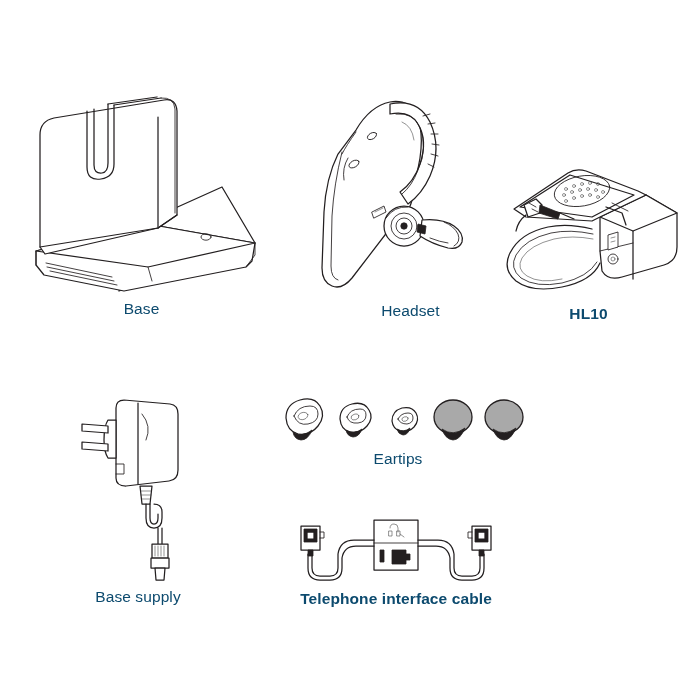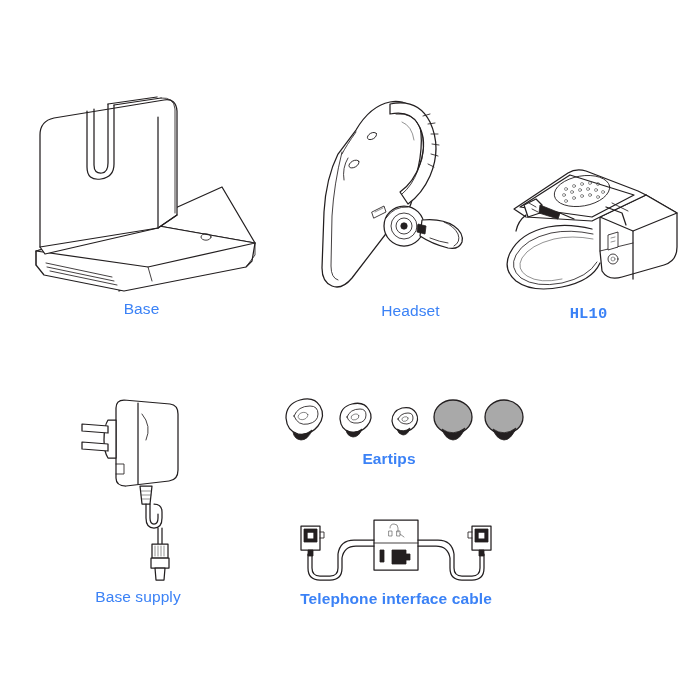--- a/index.html
+++ b/index.html
@@ -20,29 +20,28 @@
     top: 0;
     width: 700px;
     height: 700px;
   }
   .item {
     position: absolute;
   }
   .caption {
     position: absolute;
     text-align: center;
-    color: #3b82f6;
+    color: #0c4a6e;
     font-size: 15.5px;
     font-family: "Liberation Sans", sans-serif;
     white-space: nowrap;
     letter-spacing: 0.1px;
   }
   .caption-bold {
     font-weight: bold;
-    font-family: Liberation Mono, monospace;
   }
   svg { display: block; overflow: visible; }
   .ln  { fill: none; stroke: #231f20; stroke-width: 1.25; stroke-linecap: round; stroke-linejoin: round; }
   .ln-thin { fill: none; stroke: #231f20; stroke-width: 0.85; stroke-linecap: round; stroke-linejoin: round; }
   .ln-hair { fill: none; stroke: #4a4a4a; stroke-width: 0.6; stroke-linecap: round; stroke-linejoin: round; }
   .fil-w { fill: #ffffff; stroke: #231f20; stroke-width: 1.25; stroke-linejoin: round; }
   .fil-w-thin { fill: #ffffff; stroke: #231f20; stroke-width: 0.85; stroke-linejoin: round; }
   .fil-gray { fill: #a9a9a9; stroke: #231f20; stroke-width: 1.3; stroke-linejoin: round; }
   .fil-dk { fill: #231f20; stroke: #231f20; stroke-width: 0.8; stroke-linejoin: round; }
 </style>
@@ -262,21 +261,21 @@
       <g>
         <ellipse class="fil-gray" cx="175" cy="21" rx="19" ry="17"></ellipse>
         <path class="fil-dk" d="M164 33 Q175 41 187 32 Q182 44 175 44 Q167 43 164 33 Z"></path>
       </g>
 
       <g>
         <ellipse class="fil-gray" cx="226" cy="21" rx="19" ry="17"></ellipse>
         <path class="fil-dk" d="M215 33 Q226 41 238 32 Q233 44 226 44 Q218 43 215 33 Z"></path>
       </g>
     </svg>
-    <div class="caption" style="left:16px; top:54px; width:190px;font-weight:bold;">Eartips</div>
+    <div class="caption" style="left:25px; top:54px; width:190px;">Eartips</div>
   </div>
 
   <div class="item" style="left:296px; top:512px;font-weight:bold;">
     <svg width="200" height="75" viewBox="0 0 200 75">
 
       <path class="fil-w" d="M78 8 L122 8 L122 58 L78 58 Z"></path>
 
       <path class="ln-thin" d="M78 31 L122 31"></path>
 
       <path class="ln-hair" d="M94 16 Q94 12 98 12 Q102 12 102 16 L102 20"></path>

